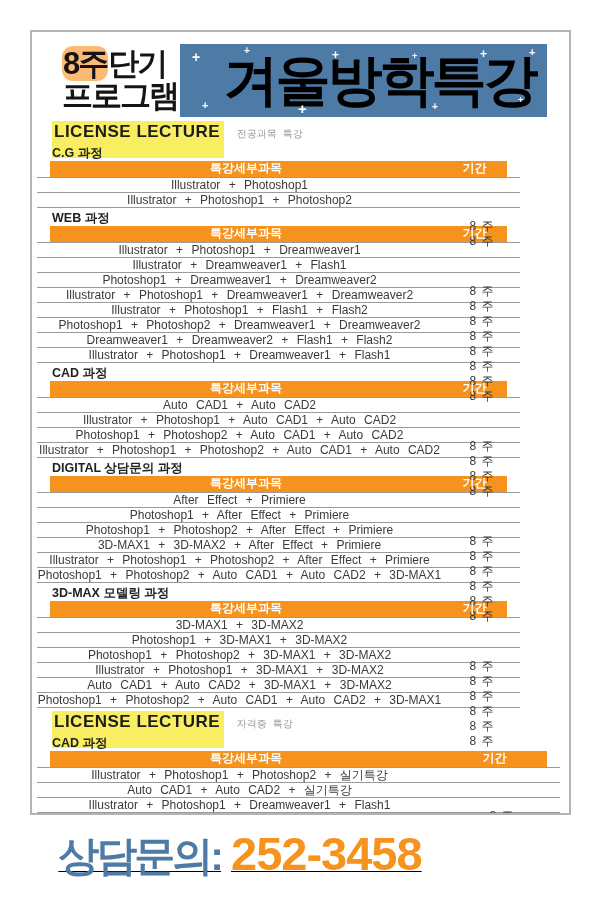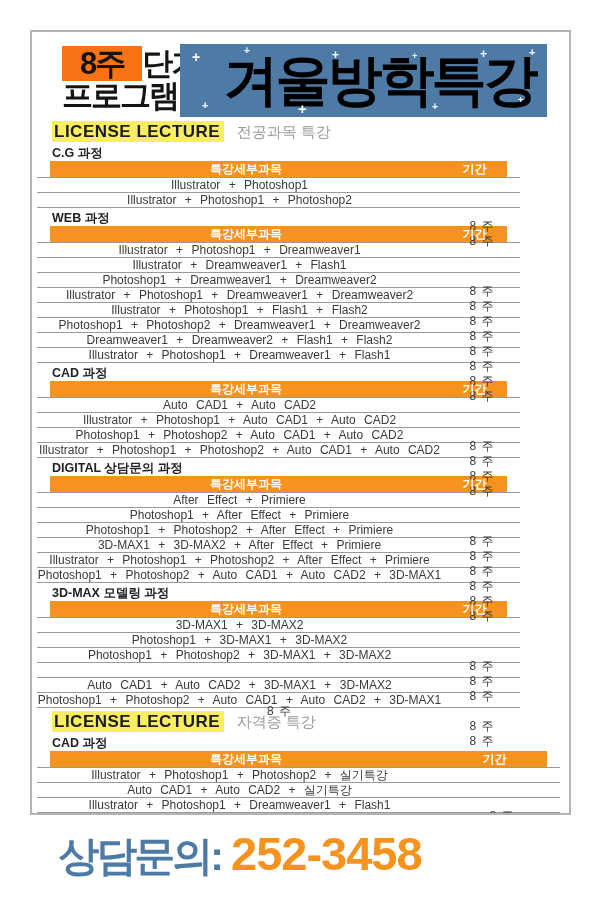--- a/index.html
+++ b/index.html
@@ -11,57 +11,57 @@
   .page{
     position:absolute;left:30px;top:30px;width:541px;height:785px;
     border:2px solid #b4b4b4;box-sizing:border-box;background:#fff;overflow:hidden;
   }
   
   .banner-wrap{position:relative;height:90px;}
   .badge{
     position:absolute;left:30px;top:16px;color:#141414;font-weight:bold;
     font-size:31px;line-height:32px;letter-spacing:-2px;white-space:nowrap;
   }
-  .badge .hl{background:#f97316;padding:0 18px;}
+  .badge .hl{background:#fdba74;padding:0 1px;border-radius:11px;}
   .banner-box{position:absolute;left:148px;top:12px;width:367px;height:73px;background:#4d7ba6;}
   .banner-title{
     position:absolute;left:0;right:0;top:5px;text-align:center;color:#000000;
     font-weight:bold;font-size:55px;letter-spacing:-3px;line-height:62px;padding-left:32px;
   }
   .plus{position:absolute;color:#ffffff;font-weight:bold;line-height:1;}
   
   .group-heading{margin:0 0 0 20px;height:22px;white-space:nowrap;}
   .gh-title{
     background:#f9ee62;color:#1c1c1c;font-weight:bold;font-size:17px;
-    padding:1px 4px 1px 2px;letter-spacing:0.5px;
-  }
-  .gh-sub{color:#999999;font-size:15px;margin-left:8px;}
+    padding:1px 4px 17px 2px;letter-spacing:0.5px;
+  }
+  .gh-sub{color:#999999;font-size:10px;margin-left:8px;font-family:Liberation Mono, monospace;}
   .group + .group{margin-top:4px;}
   
   .course-name{margin:2px 0 1px 20px;font-size:12.5px;line-height:14px;color:#222222;font-weight:bold;}
   .ctable{margin-left:5px;width:483px;color:#3a3a3a;margin-bottom:3px;}
   .ctable.wide{width:523px;}
   .thead{
-    display:flex;align-items:center;background:#f6921e;color:#ffffff;
+    display:flex;align-items:flex-end;background:#f6921e;color:#ffffff;
     font-weight:bold;font-size:12px;height:16px;margin:0 13px;
   }
   .th-subject{width:392px;text-align:center;}
   .th-duration{flex:1;text-align:center;}
   .tbody{border-top:1px solid #9a9a9a;}
   .trow{display:flex;align-items:stretch;height:14px;border-bottom:1px solid #9a9a9a;font-size:12px;}
   .td-subject{
     width:405px;text-align:center;word-spacing:5px;
     display:flex;align-items:center;justify-content:center;
   }
   .td-duration{
     flex:1;border-left:1px solid #9a9a9a;
     display:flex;align-items:center;justify-content:center;word-spacing:2px;margin-top:48px;
   }
   
-  .footer{position:absolute;left:0;width:480px;top:826px;text-align:center;white-space:nowrap;}
+  .footer{position:absolute;left:0;width:480px;top:826px;text-align:center;white-space:nowrap;text-decoration:underline;}
   .footer-label{color:#4d7ba6;font-size:41px;font-weight:bold;letter-spacing:-3px;}
   .footer-phone{color:#f6921e;font-size:47px;font-weight:bold;margin-left:10px;letter-spacing:-1px;}
 </style>
 </head>
 <body>
 
 <div class="page">
 
   <div class="banner-wrap">
     <div class="badge">
@@ -251,20 +251,21 @@
     <span class="td-subject">Photoshop1 + 3D-MAX1 + 3D-MAX2</span>
     <span class="td-duration">8 주</span>
   </div>
 
   <div class="trow">
     <span class="td-subject">Photoshop1 + Photoshop2 + 3D-MAX1 + 3D-MAX2</span>
     <span class="td-duration">8 주</span>
   </div>
 
   <div class="trow">
+    <span class="td-subject">Illustrator + Photoshop1 + 3D-MAX1 + 3D-MAX2</span>
     <span class="td-duration">8 주</span>
   </div>
 
   <div class="trow">
     <span class="td-subject">Auto CAD1 + Auto CAD2 + 3D-MAX1 + 3D-MAX2</span>
     <span class="td-duration">8 주</span>
   </div>
 
   <div class="trow">
     <span class="td-subject">Photoshop1 + Photoshop2 + Auto CAD1 + Auto CAD2 + 3D-MAX1</span>

